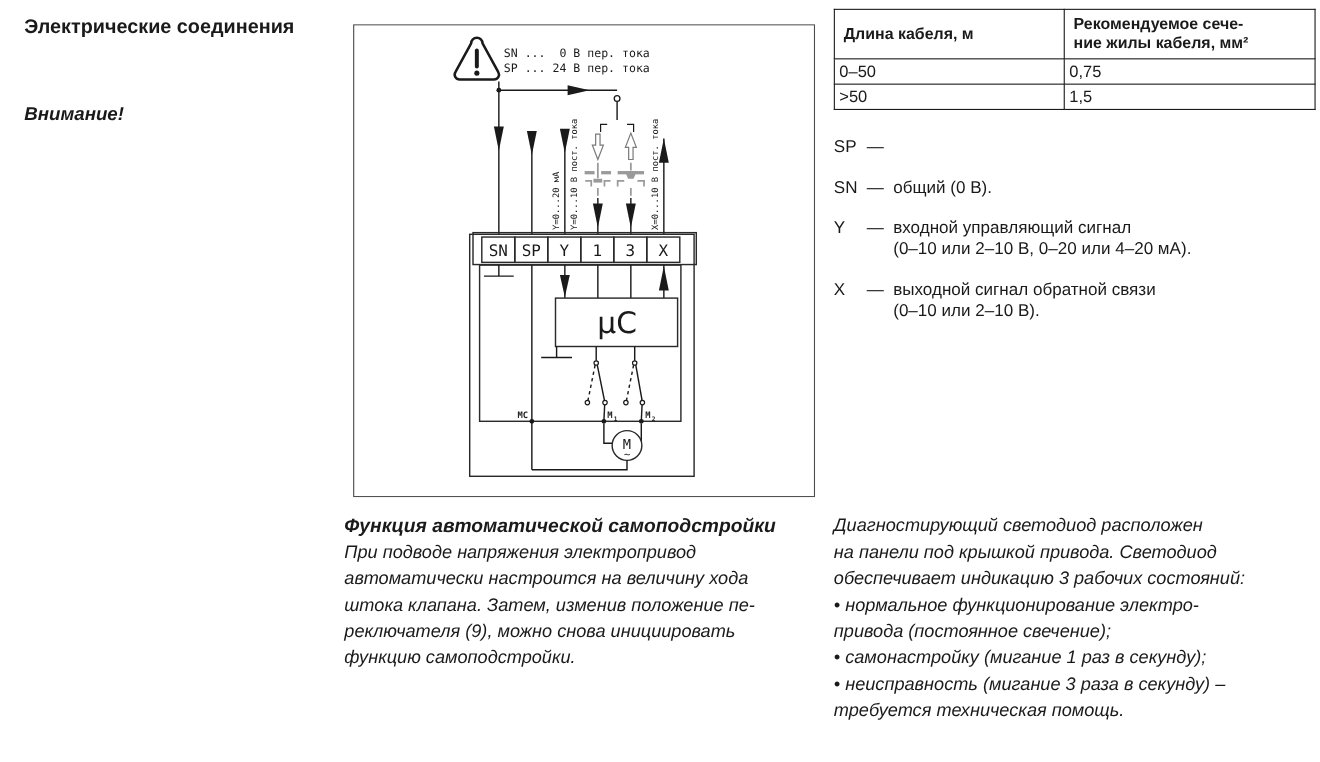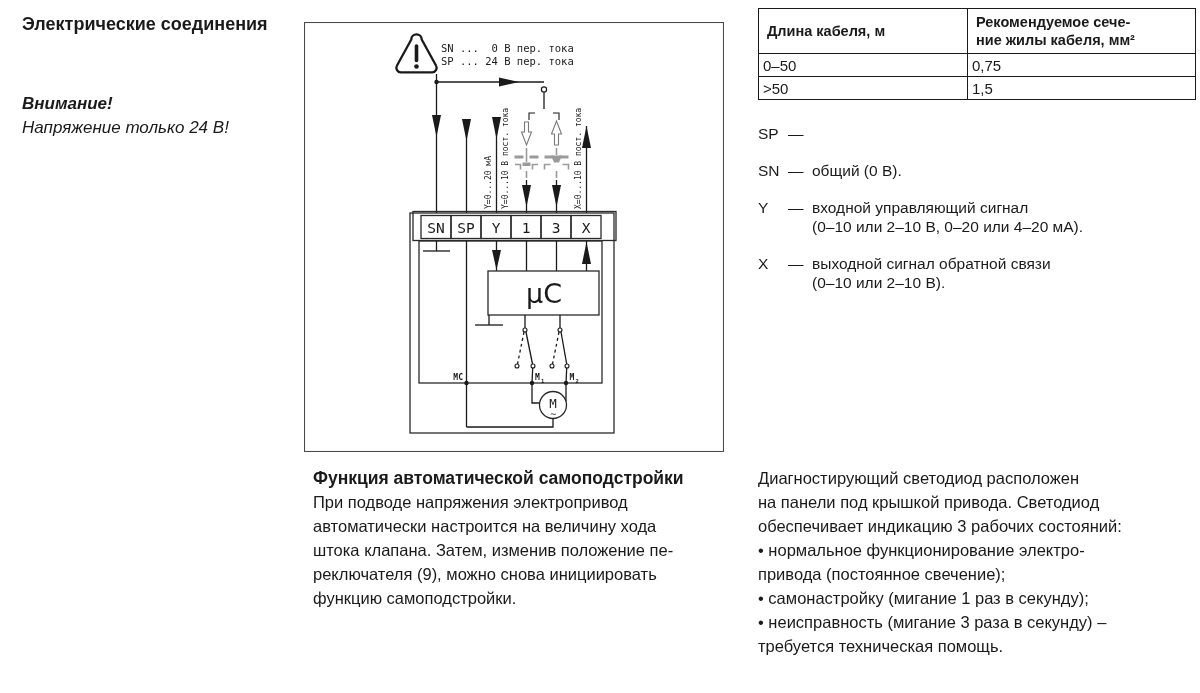--- a/index.html
+++ b/index.html
@@ -7,21 +7,21 @@
        font-family:"Liberation Sans",sans-serif;color:#1a1a1a;
        -webkit-font-smoothing:antialiased;}
   .abs{position:absolute;}
 
   
   #left-heading{left:22px;top:14px;font-size:18px;font-weight:bold;}
   #warning-block{left:22px;top:92px;font-size:17px;font-style:italic;line-height:24px;}
   #warning-title{font-weight:bold;}
 
   
-  #diagram{left:304px;top:22px;width:420px;height:430px;text-decoration:underline;}
+  #diagram{left:321px;top:22px;width:420px;height:430px;text-decoration:underline;}
   svg text{white-space:pre;}
   .wire{stroke:#1a1a1a;stroke-width:1.3;fill:none;}
   .thin{stroke:#1a1a1a;stroke-width:1.1;fill:none;}
   .boxline{stroke:#2a2a2a;stroke-width:1.3;fill:none;}
   .fillb{fill:#1a1a1a;stroke:none;}
   .gray{stroke:#9a9a9a;fill:none;stroke-width:1.6;}
   .grayfill{fill:#9a9a9a;stroke:none;}
   .hollow{fill:#ffffff;stroke:#7a7a7a;stroke-width:1.1;}
   .tech{font-family:"DejaVu Sans Mono",monospace;fill:#1a1a1a;}
 
@@ -34,34 +34,33 @@
   col.c1{width:209px;} col.c2{width:228px;}
 
   
   #defs{left:758px;top:124px;width:440px;font-size:15.5px;line-height:19px;}
   .def-row{display:flex;margin-bottom:18px;}
   .def-term{width:30px;flex:none;}
   .def-dash{width:24px;flex:none;}
   .def-text{white-space:pre-line;}
 
   
-  .block{font-size:16.5px;line-height:24px;}
+  .block{font-size:16.5px;line-height:24px;font-style:italic;}
   .block h3{margin:0;font-size:17.5px;line-height:24px;font-weight:bold;}
   .block p{margin:0;white-space:pre-line;}
   #auto-block{left:313px;top:466px;width:430px;}
   #led-block{left:758px;top:466px;width:442px;}
 </style>
 </head>
 <body>
 
 <div class="abs" id="left-heading">Электрические соединения</div>
 
 <div class="abs" id="warning-block">
   <div id="warning-title">Внимание!</div>
-  <div>Напряжение только 24 В!</div>
 </div>
 
 <div class="abs" id="diagram">
 <svg width="420" height="430" viewBox="0 0 420 430" xmlns="http://www.w3.org/2000/svg">
   <rect x="0.5" y="0.5" width="419" height="429" fill="#ffffff" stroke="#4a4a4a" stroke-width="1.1"></rect>
 
   <g>
     <path d="M108.8,19.5 L94.5,45.5 a4.5,4.5 0 0 0 4,6.8 L129.5,52.3 a4.5,4.5 0 0 0 4,-6.8 L119.2,19.5 a4.8,4.8 0 0 0 -10.4,0 Z" transform="translate(-1.5,-2)" fill="none" stroke="#1a1a1a" stroke-width="2.3" stroke-linejoin="round"></path>
     <line x1="112.5" y1="24" x2="112.5" y2="38.5" stroke="#1a1a1a" stroke-width="3.6" stroke-linecap="round"></line>
     <circle cx="112.5" cy="44.5" r="2.3" class="fillb"></circle>

